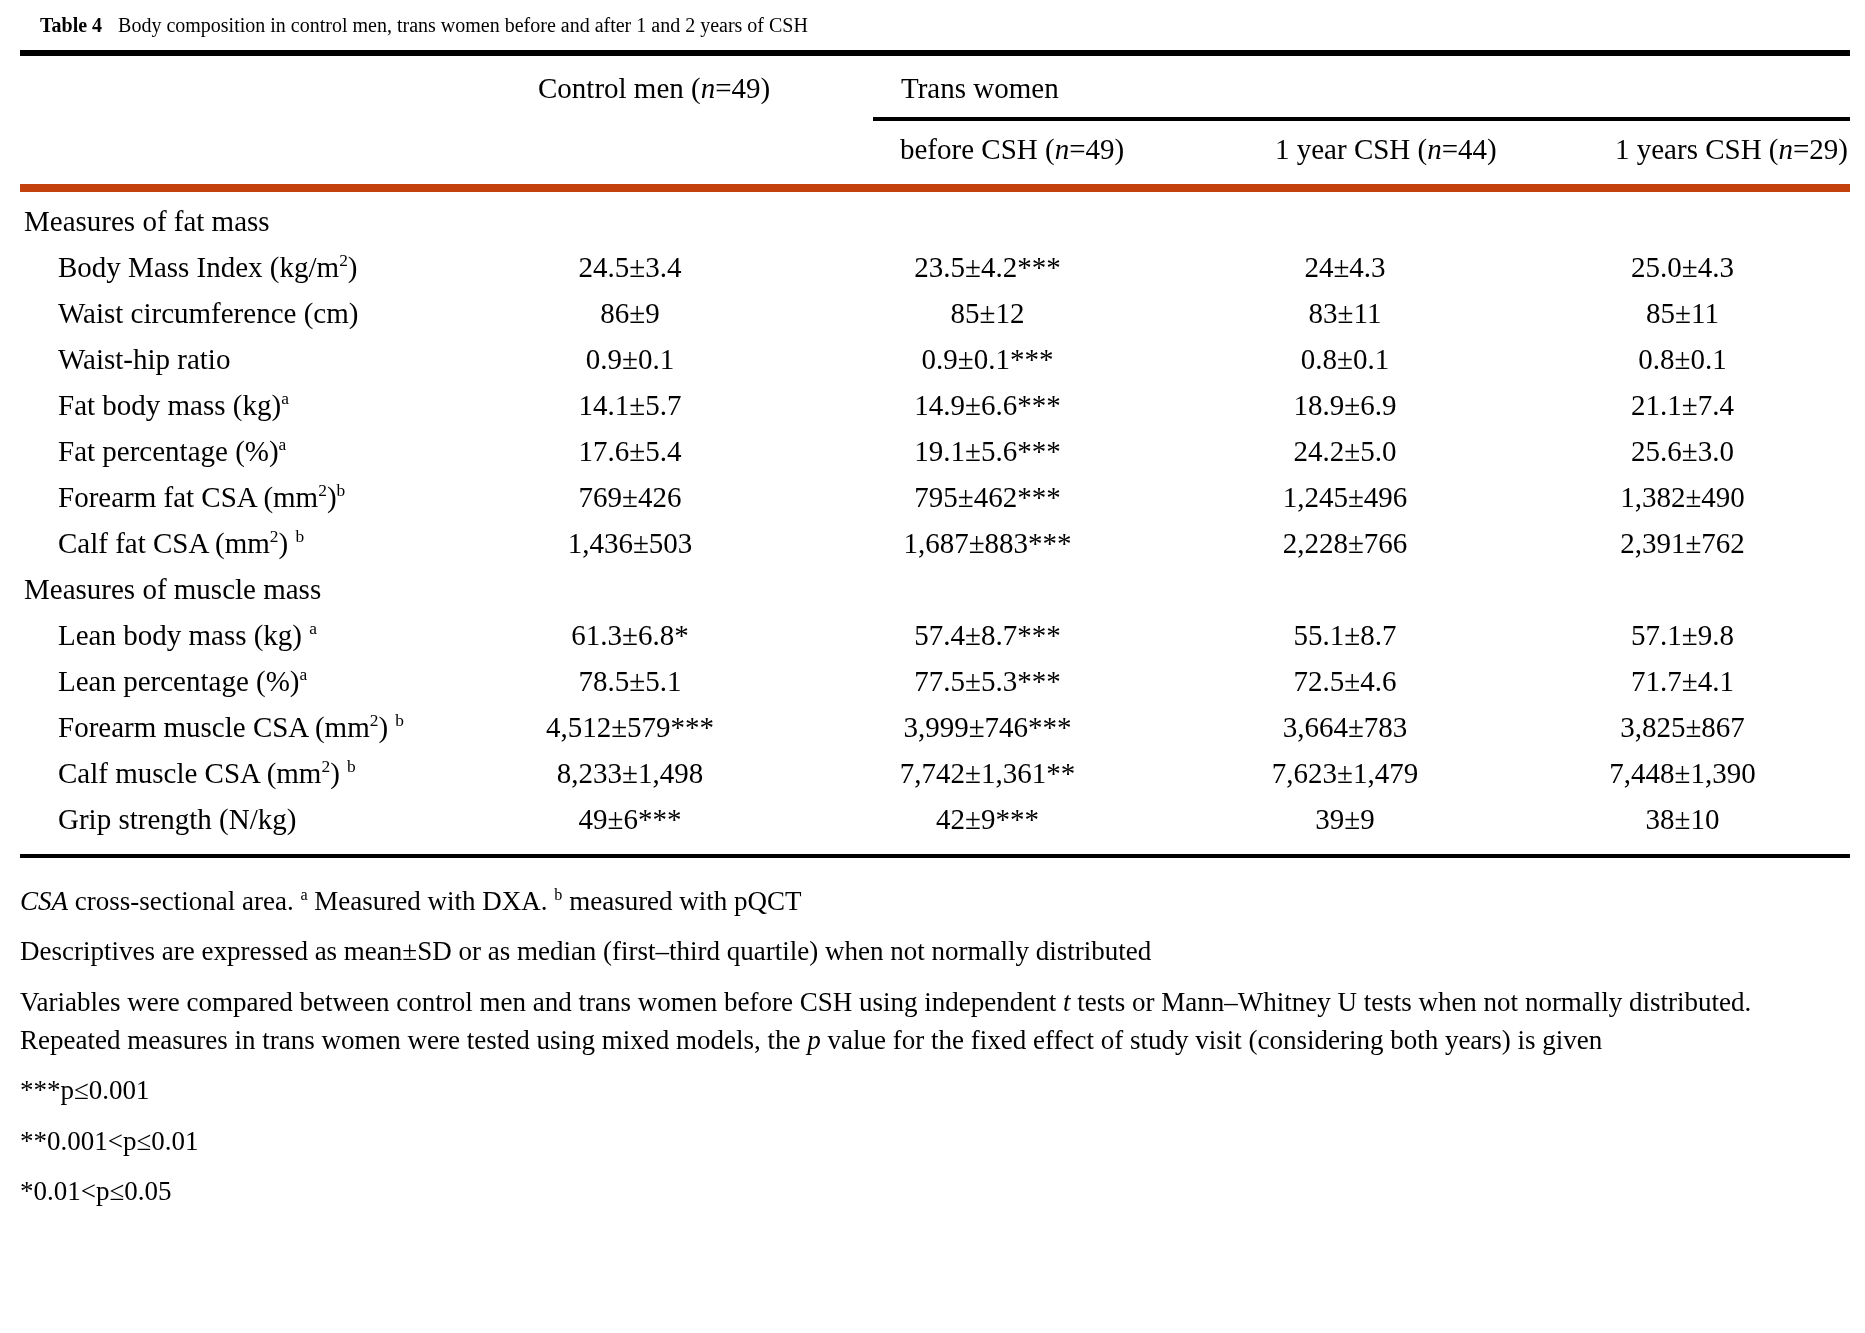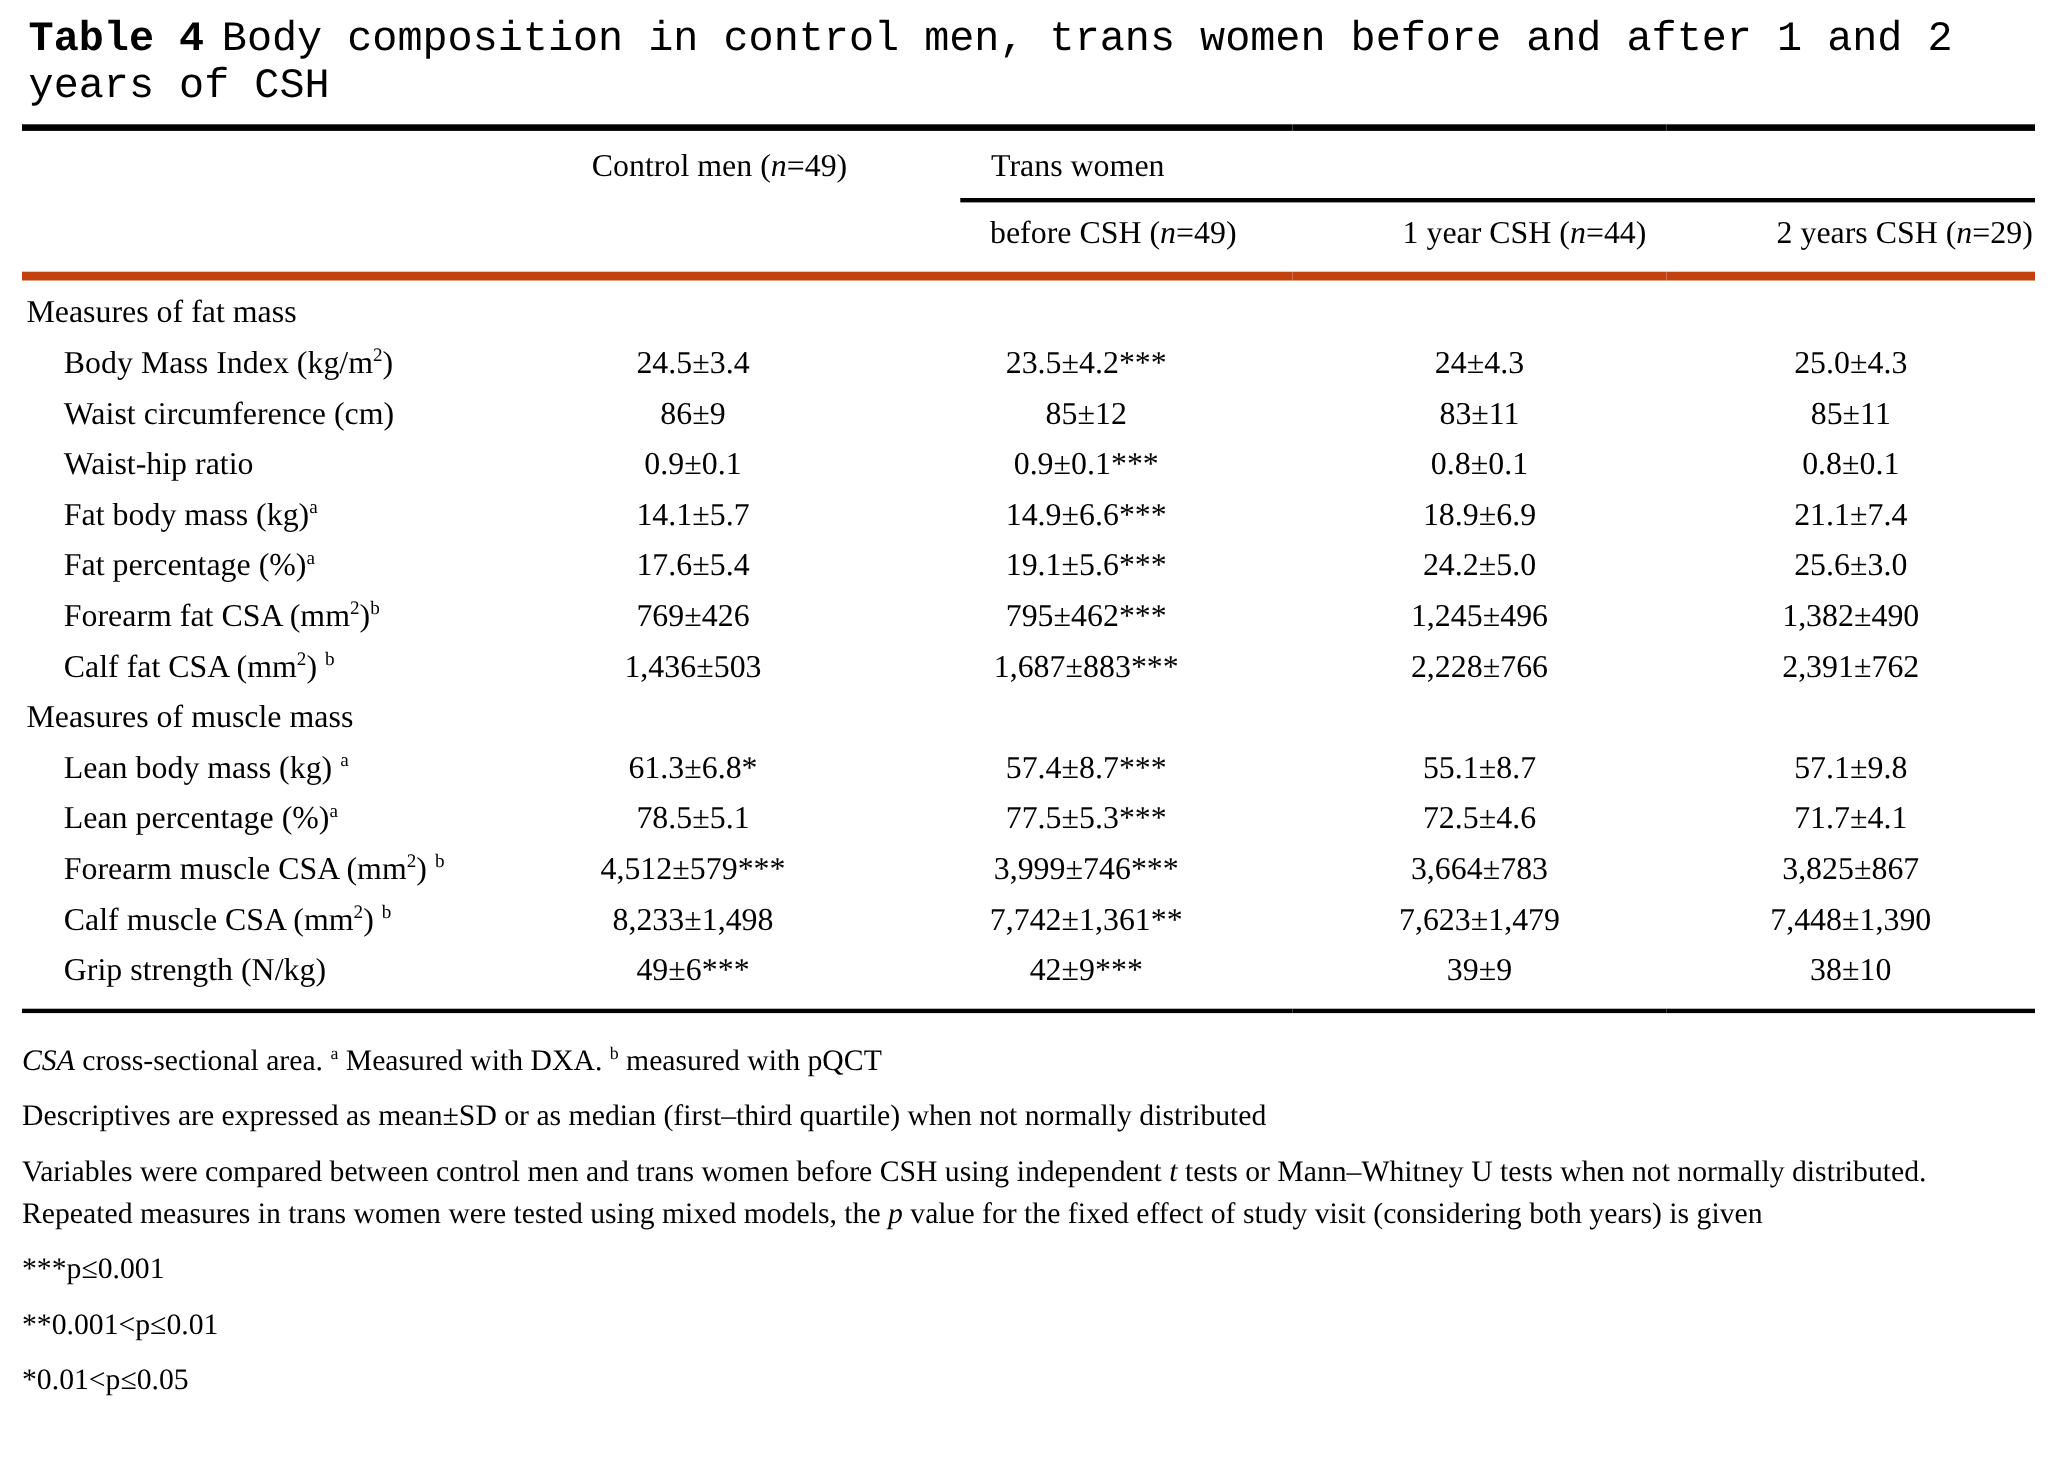--- a/index.html
+++ b/index.html
@@ -3,21 +3,21 @@
 <meta charset="utf-8">
 <style>
   html, body { margin: 0; padding: 0; background: #ffffff; }
   body {
     width: 1865px; height: 1333px; overflow: hidden;
     font-family: "Liberation Serif", "DejaVu Serif", serif;
     color: #000;
   }
   .page { padding: 10px 15px 0 20px; }
 
-  .title { font-size: 38px; margin: 4px 0 13px 6px; font-family: Liberation Mono, monospace; }
+  .title { font-size: 20px; margin: 4px 0 13px 20px; }
   .title b { margin-right: 16px; }
 
   table.main {
     border-collapse: collapse; table-layout: fixed;
     width: 1830px;
     border-top: 6px solid #000;
     border-bottom: 4px solid #000;
   }
   thead { border-bottom: 8px solid #c2410c; }
   th { font-weight: normal; text-align: left; font-size: 29px; vertical-align: top; padding: 0; }
@@ -65,21 +65,21 @@
           <div class="tw-wrap">
             <span>Trans women</span>
           </div>
         </th>
       </tr>
       <tr class="h2">
         <th></th>
         <th></th>
         <th class="sub" id="hdr-before"><span>before CSH (</span><i>n</i><span>=49)</span></th>
         <th class="sub" id="hdr-1yr"><span>1 year CSH (</span><i>n</i><span>=44)</span></th>
-        <th class="sub" id="hdr-2yr"><span>2 years CSH (</span><i>n</i><span>=29)</span></th>
+        <th class="sub" id="hdr-2yr"><span>1 years CSH (</span><i>n</i><span>=29)</span></th>
       </tr>
     </thead>
     <tbody id="table-body">
         <tr>
           <td colspan="5" class="section"><span>Measures of fat mass</span></td>
         </tr>
         <tr>
           <td class="item"><span>Body Mass Index (kg/m</span><sup>2</sup><span>)</span></td>
           <td class="val">24.5±3.4</td>
           <td class="val">23.5±4.2***</td>

